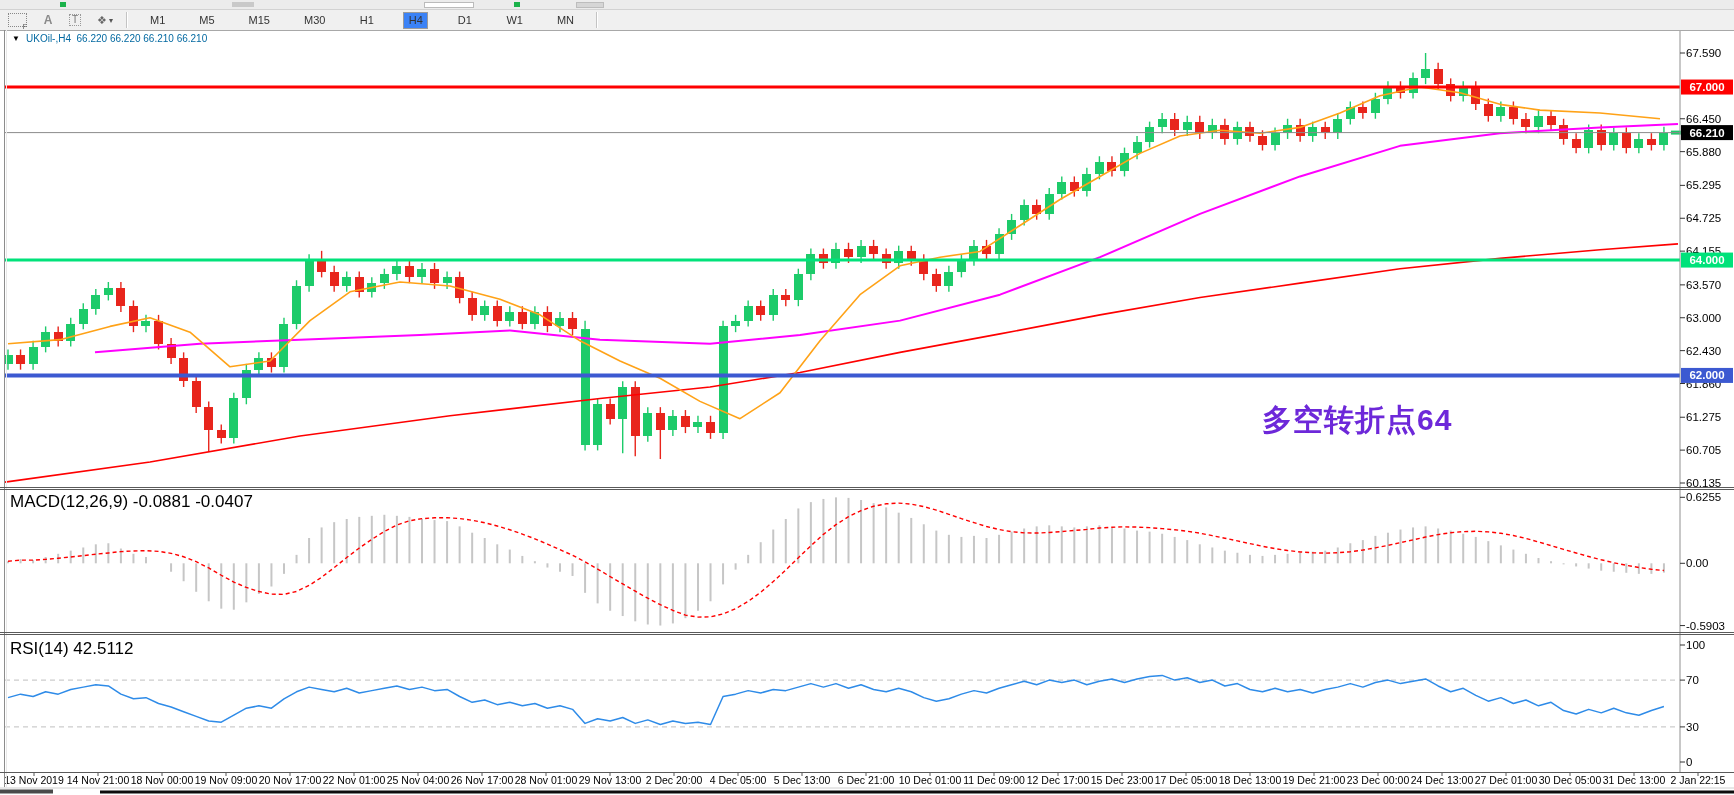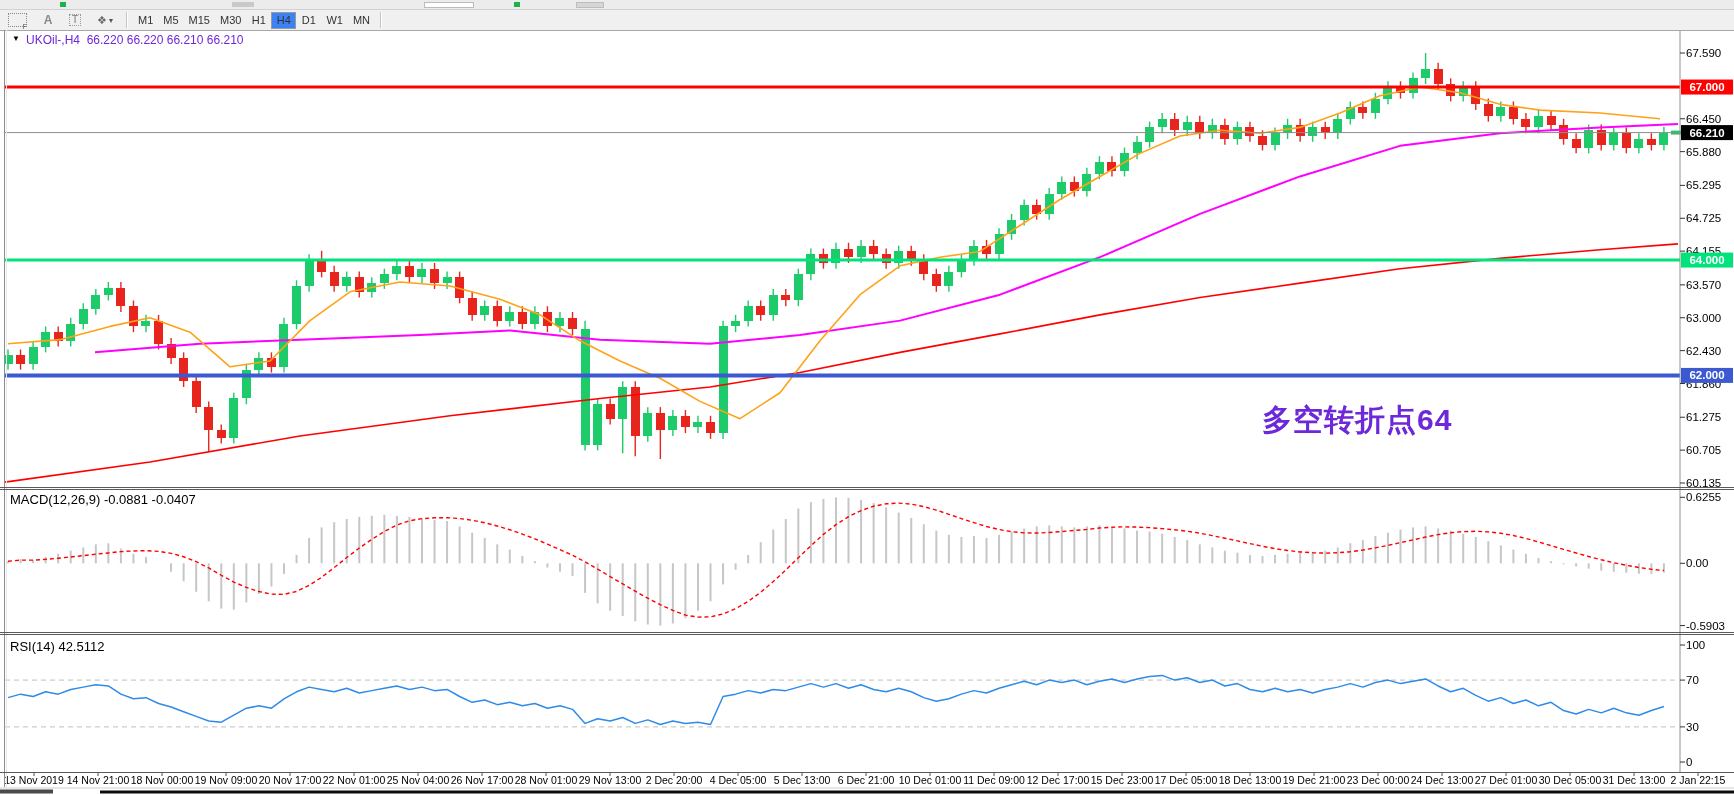--- a/index.html
+++ b/index.html
@@ -13,28 +13,28 @@
   .tbtn{background:transparent;border:1px solid transparent;height:18px;min-width:24px;margin:0 1px;
         display:flex;align-items:center;justify-content:center;color:#666;font-family:"Liberation Sans",sans-serif;}
   .gridf{width:17px;height:12px;border:1px dotted #888;position:relative;display:inline-block;}
   .gridf i{position:absolute;right:-1px;bottom:-4px;font-style:normal;font-size:7px;color:#555;}
   .icoA{font-size:12px;font-weight:bold;color:#8a8a8a;}
   .icoT{font-size:10px;color:#777;border:1px dotted #999;padding:0 2px;line-height:10px;}
   .icoS{font-size:11px;color:#666;}
   .caret{font-size:8px;color:#555;margin-left:2px;}
   .vsep{width:1px;height:16px;background:#c3c3c3;border-right:1px solid #fff;margin:0 5px;}
   .tf-group{display:flex;align-items:center;}
-  .tf{background:transparent;border:1px solid transparent;height:17px;min-width:25px;padding:0 4px;margin:0 0;
+  .tf{background:transparent;border:1px solid transparent;height:17px;min-width:25px;padding:0 4px;margin:0 12px;
       font-size:11px;color:#333;font-family:"Liberation Sans",sans-serif;}
   .tf.active{background:#3b82f6;border:1px solid #9a9a9a;}
   
   #chart-svg{position:absolute;left:0;top:0;}
-  .chart-title{position:absolute;left:26px;top:33px;font-size:12px;color:#6d28d9;white-space:pre;}
+  .chart-title{position:absolute;left:26px;top:33px;font-size:10px;color:#0369a1;white-space:pre;}
   .title-caret{position:absolute;left:12px;top:34px;font-size:8px;color:#000;}
-  .pane-label{position:absolute;left:10px;font-size:13px;color:#000;}
+  .pane-label{position:absolute;left:10px;font-size:17px;color:#000;}
   .macd-label{top:492px;}
   .rsi-label{top:639px;}
   .annotation{position:absolute;left:1262px;top:400px;font-size:30px;font-weight:bold;color:#6d28d9;letter-spacing:1px;white-space:nowrap;}
 </style>
 </head>
 <body>
 
 <div class="screen">
 
   <div class="top-strip">

